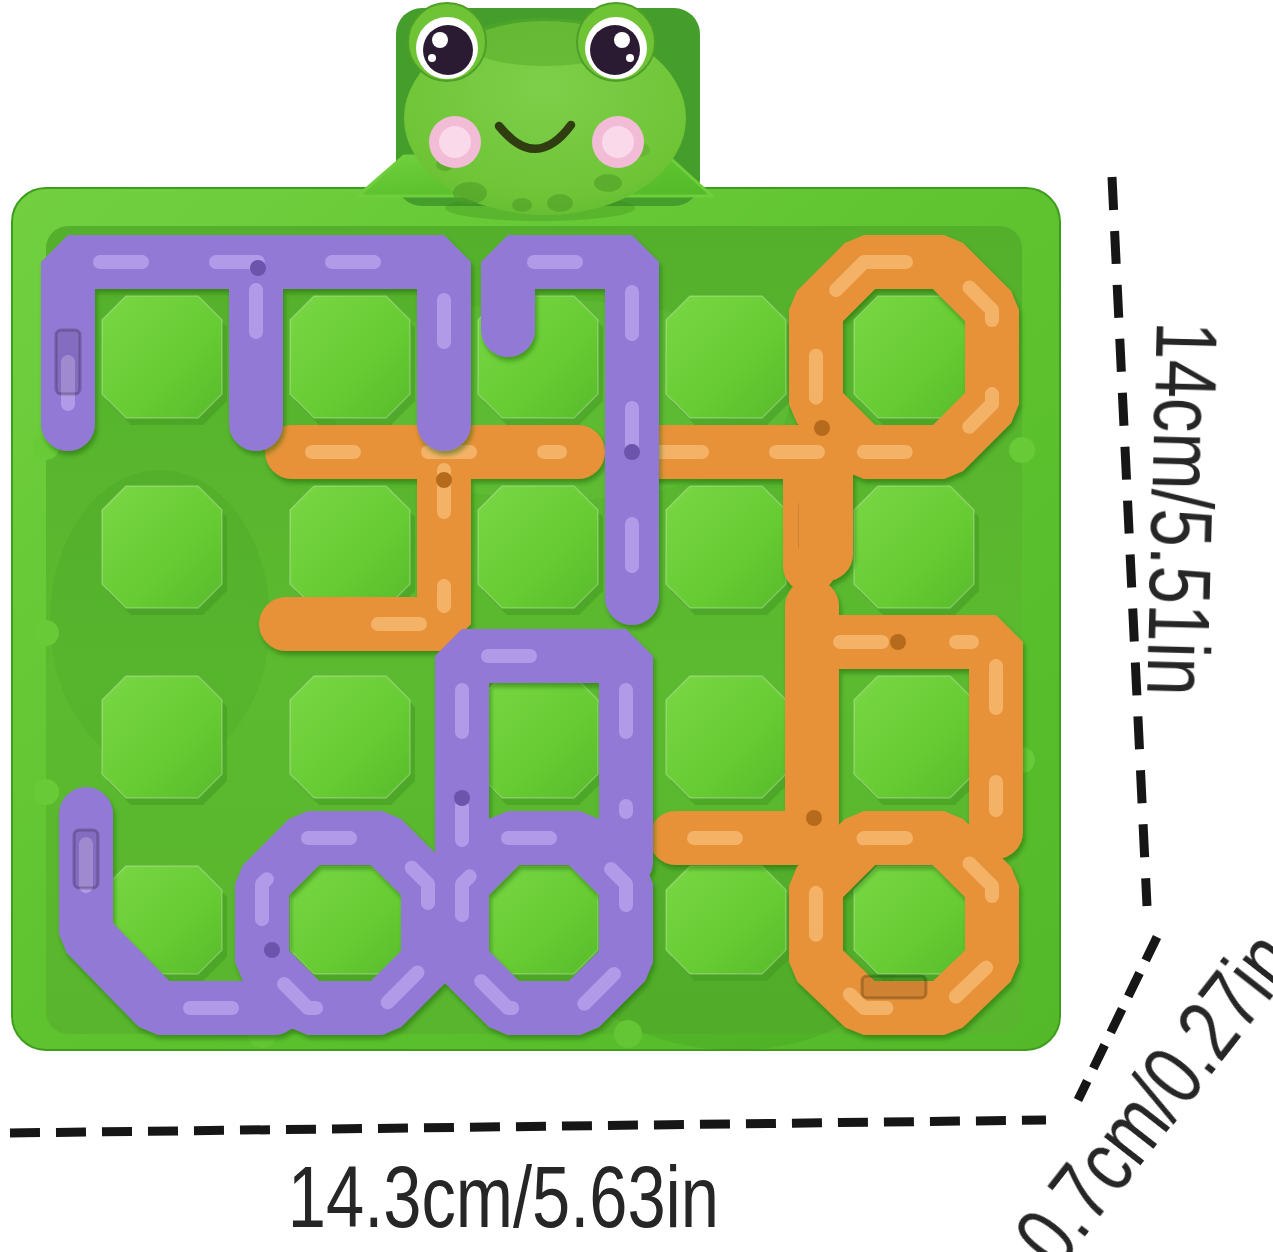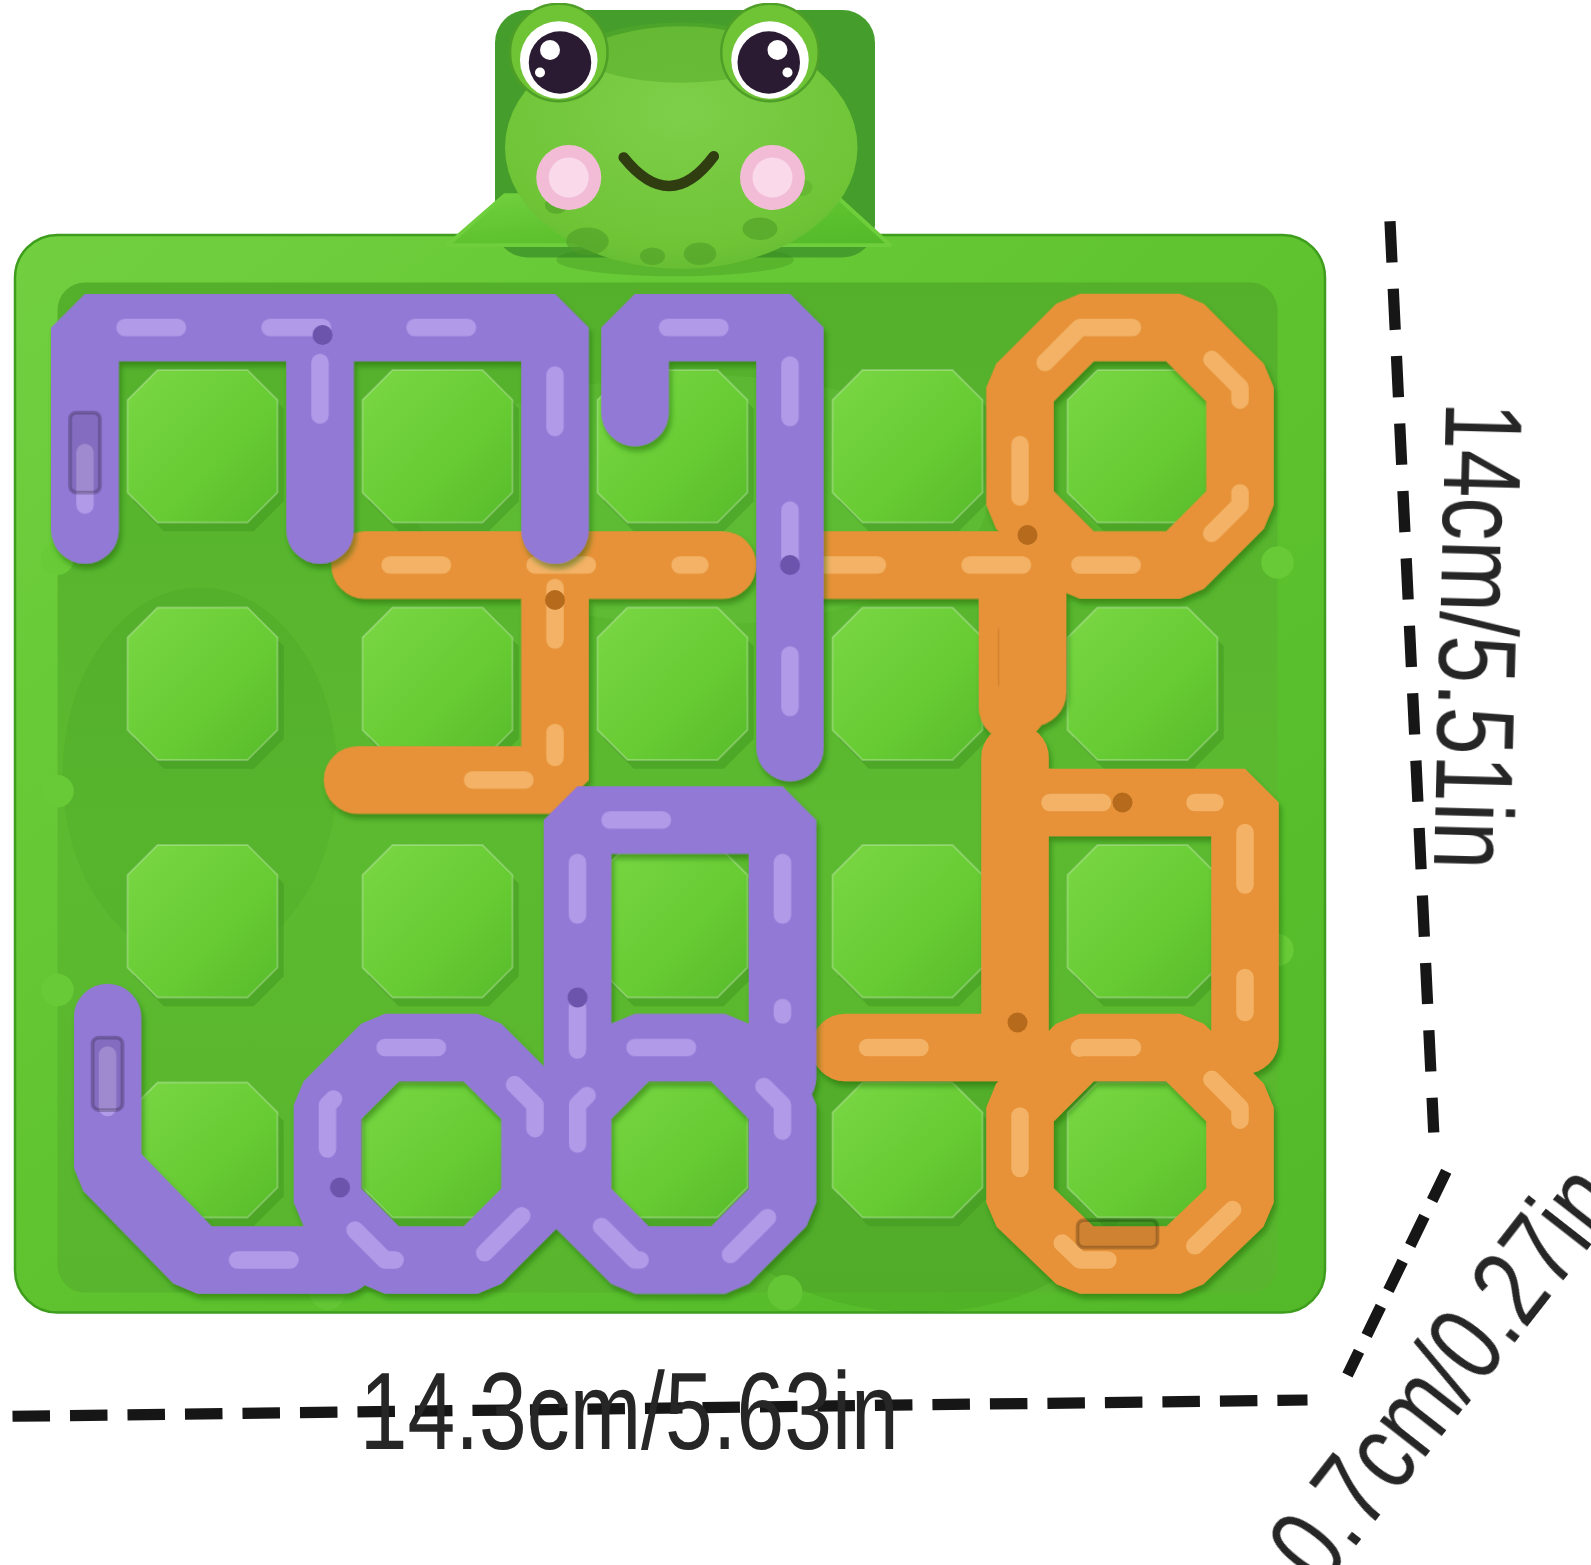--- a/index.html
+++ b/index.html
@@ -26,21 +26,21 @@
   .slot { fill:rgba(0,0,0,.10); stroke:rgba(0,0,0,.22); stroke-width:3; }
 
   .dim-line { stroke:var(--dash-black,#161616); stroke-width:9; fill:none; }
 
   .dim-label {
     position:absolute; color:var(--label-text,#262626);
     font-size:88px; font-weight:400; text-align:center;
     white-space:nowrap; letter-spacing:0px;
   }
   .dim-label .squeeze { display:inline-block; transform:scaleX(.78); transform-origin:center; }
-  #label-width  { left:103px; top:1078px; width:800px; }
+  #label-width  { left:103px; top:1146px; width:800px; }
   #label-height { left:882px; top:459px; width:600px; height:100px; line-height:100px;
                   transform:rotate(91.5deg); }
   #label-thickness { left:855px; top:1048px; width:600px; height:100px; line-height:100px;
                   transform:rotate(-52deg); }
 </style>
 </head>
 <body>
 
 <div class="scene">
 

